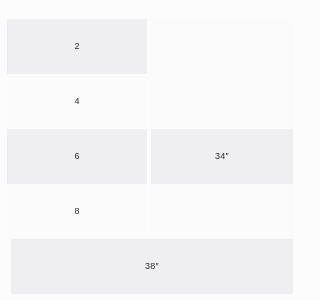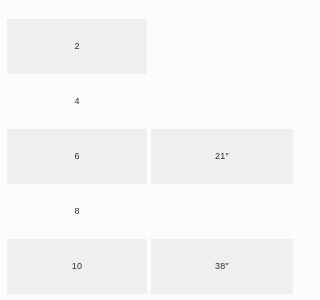--- a/index.html
+++ b/index.html
@@ -95,35 +95,32 @@
     </div>
     <div class="spec-cell col-gap"></div>
   </div>
 
   <div class="spec-row striped">
     <div class="spec-cell col-label">
       <span class="cell-text">6</span>
     </div>
     <div class="spec-cell col-gap"></div>
     <div class="spec-cell col-value">
-      <span class="cell-text">21″</span>
+      <span class="cell-text">34″</span>
     </div>
   </div>
 
   <div class="spec-row">
     <div class="spec-cell col-label">
       <span class="cell-text">8</span>
     </div>
     <div class="spec-cell col-gap"></div>
   </div>
 
   <div class="spec-row striped">
-    <div class="spec-cell col-label">
-      <span class="cell-text">10</span>
-    </div>
     <div class="spec-cell col-gap"></div>
     <div class="spec-cell col-value">
       <span class="cell-text">38″</span>
     </div>
   </div>
 
   <div class="spec-row spacer-bottom"></div>
 
 </div>
 

